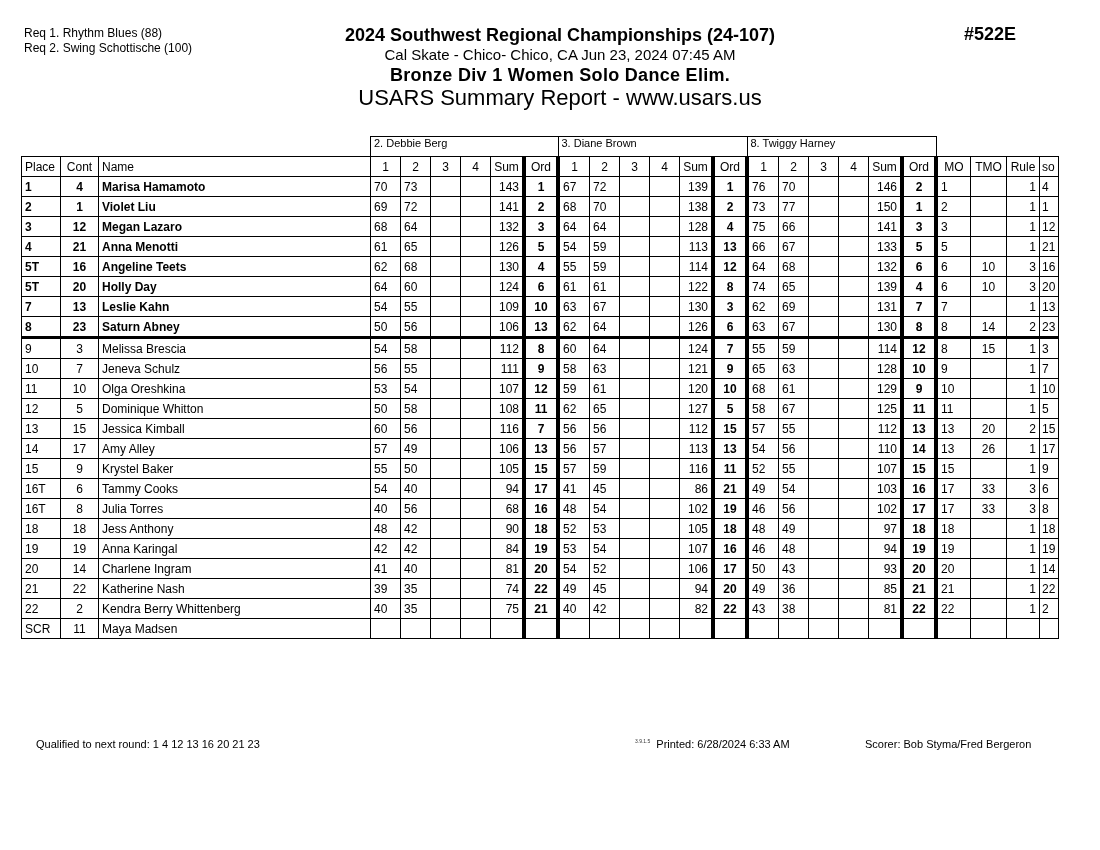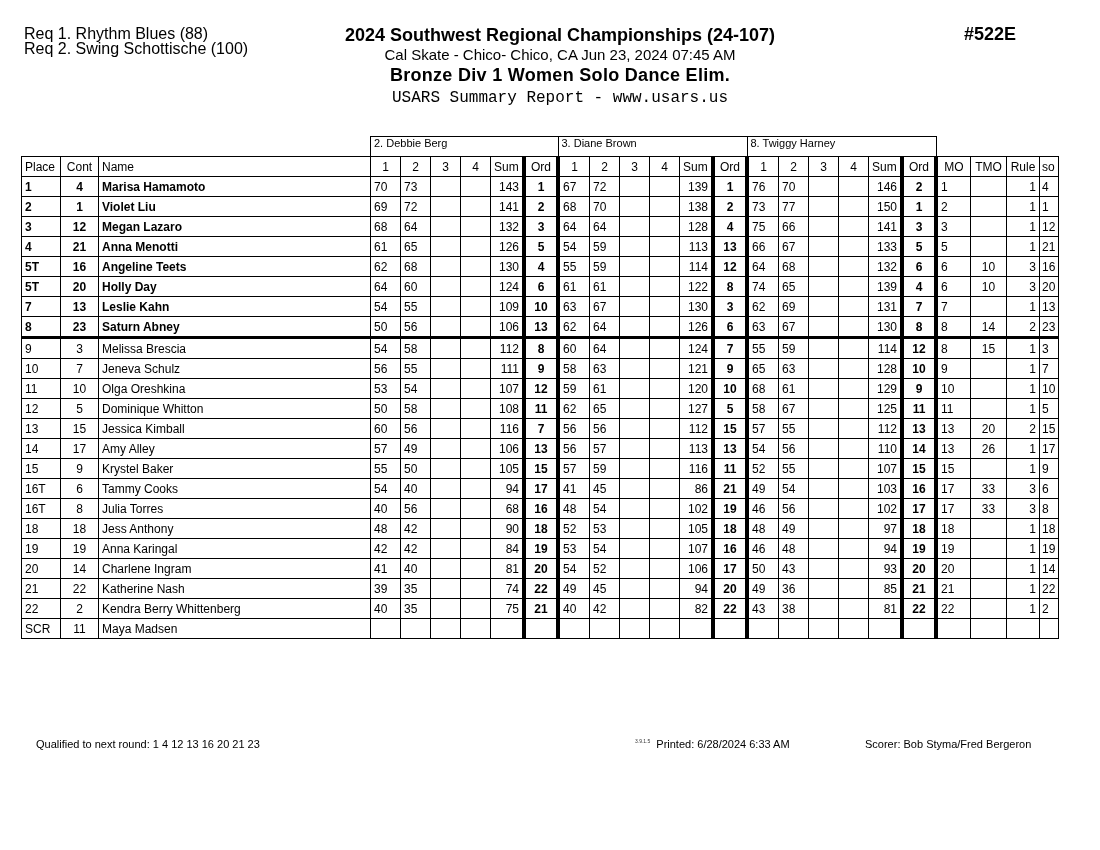--- a/index.html
+++ b/index.html
@@ -1,41 +1,41 @@
 <!DOCTYPE html>
 <html><head>
 <meta charset="utf-8">
 <style>
   html, body { margin:0; padding:0; background:#ffffff; }
   body { width:1100px; height:850px; position:relative; overflow:hidden; font-family:"Liberation Sans", sans-serif; color:#000; }
-  .req { position:absolute; left:24px; top:26px; font-size:16px; line-height:15px; }
+  .req { position:absolute; left:24px; top:26px; font-size:12px; line-height:15px; }
   .hdr { position:absolute; left:308px; width:504px; top:24px; text-align:center; }
   .hdr .t1 { font-size:18px; font-weight:bold; line-height:22px; }
   .hdr .t2 { font-size:15px; line-height:17px; }
   .hdr .t3 { font-size:18px; font-weight:bold; line-height:24px; letter-spacing:0.3px; }
-  .hdr .t4 { font-size:16px; line-height:22px;font-family:Liberation Mono, monospace; }
+  .hdr .t4 { font-size:22px; line-height:22px; }
   .evnum { position:absolute; left:964px; top:24px; font-size:18px; font-weight:bold; }
 
   table.res { position:absolute; left:21px; top:136px; border-collapse:collapse; font-size:12px;padding-left:28px; }
   table.res td { border:1px solid #000; height:19px; padding:0 3px; white-space:nowrap; }
   .judge-row td { height:20px; vertical-align:top; font-size:11px; }
   .judge-row td.blank { border:none; }
   .hrow td { font-size:12px; }
   .c-place { width:32px; }
   .c-cont { width:31px; text-align:center; }
   .c-name { width:265px; }
   .c-s { width:23px; text-align:left; }
   .c-sum { width:25px; text-align:right; }
   .c-ord { width:24px; text-align:center; font-weight:bold; }
   .c-mo { width:26px; text-align:left; }
   .c-tmo { width:29px; text-align:center; }
   .c-rule { width:26px; text-align:right; }
   .c-so { width:14px; text-align:left; padding:0 2px !important; }
   .hrow .c-s, .hrow .c-sum, .hrow .c-ord, .hrow .c-mo, .hrow .c-tmo, .hrow .c-rule { text-align:center; font-weight:normal; }
-  .hrow .c-sum { text-align:left; }
+  .hrow .c-sum { text-align:center; }
   td.thickL { border-left:4px solid #000 !important; }
   tr.qual td { font-weight:bold; }
   tr.qual td.c-s, tr.qual td.c-sum, tr.qual td.c-mo, tr.qual td.c-tmo, tr.qual td.c-rule, tr.qual td.c-so { font-weight:normal; }
   tr.cutline td { border-bottom:3px solid #000; }
 
   .foot { position:absolute; top:738px; font-size:11px;margin-left:9px; }
   .foot .tiny { font-size:5px; vertical-align:super; margin-right:6px; color:#333; }
 </style>
 </head>
 <body>

